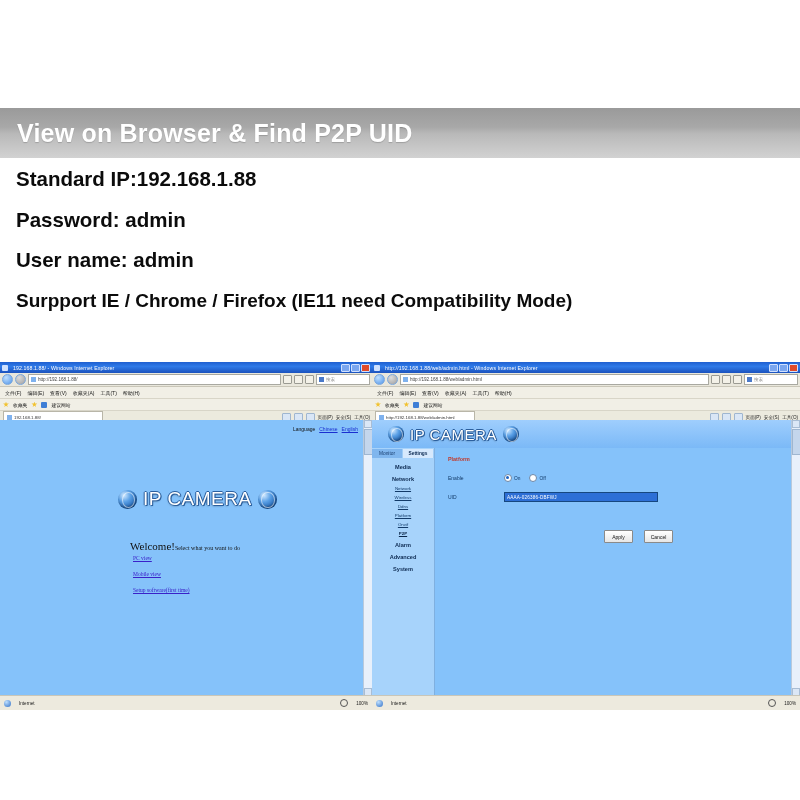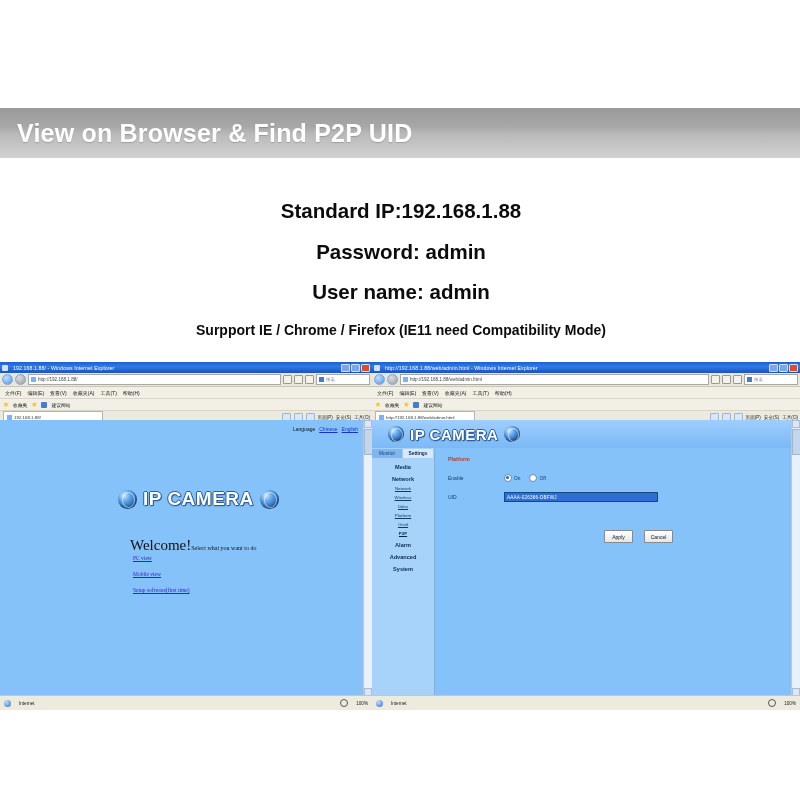--- a/index.html
+++ b/index.html
@@ -15,26 +15,26 @@
     background:linear-gradient(to bottom,#9a9a9a 0%,#a8a8a8 38%,#b9b9b9 52%,#d2d2d2 100%);
     display:flex;align-items:center;
   }
   .header-title{
     color:#ffffff;font-size:25px;font-weight:bold;letter-spacing:.2px;
     padding-left:17px;text-shadow:0 1px 1px rgba(0,0,0,.18);
     font-family:"Liberation Sans", sans-serif;
   }
 
   
-  .info-block{position:absolute;left:16px;top:201px;width:770px;text-align:center;}
+  .info-block{position:absolute;left:16px;top:169px;width:770px;}
   .info-line{
     font-size:20.5px;font-weight:bold;color:#0b0b0b;line-height:1;
     margin-bottom:20px;white-space:nowrap;
   }
-  .info-line.last{font-size:14px;}
+  .info-line.last{font-size:19px;}
 
   
   .shots{
     position:absolute;left:0;top:362px;width:800px;height:348px;
     background:#ffffff;overflow:hidden;
   }
   .win{position:absolute;top:0;height:348px;overflow:hidden;background:#fff;}
   .win-left{left:0;width:372px;}
   .win-right{left:372px;width:428px;}
 
@@ -136,28 +136,28 @@
   .globe-ic{
     width:19px;height:19px;border-radius:50%;
     background:radial-gradient(circle at 32% 28%,#cfe8ff 0%,#5aa0e6 35%,#1d5fae 75%,#0b3a74 100%);
     box-shadow:inset -1px -2px 3px rgba(0,0,0,.35);position:relative;flex:0 0 auto;
   }
   .globe-ic::after{
     content:"";position:absolute;left:20%;top:12%;width:60%;height:76%;
     border-radius:50%;border:1px solid rgba(255,255,255,.55);
   }
   .cam-text{
-    font-size:19px;font-weight:bold;color:#ffffff;letter-spacing:.5px;
+    font-size:19px;font-weight:normal;color:#ffffff;letter-spacing:.5px;
     text-shadow:1px 1px 0 #2b5f9e, -1px 0 0 #2b5f9e, 0 -1px 0 #2b5f9e, 1px 0 0 #2b5f9e, 0 1px 2px rgba(0,0,0,.45);
     font-family:"Liberation Sans",sans-serif;white-space:nowrap;
   }
 
   .left-logo-wrap{position:absolute;left:118px;top:68px;}
   .welcome{position:absolute;left:130px;top:116px;white-space:nowrap;}
-  .welcome .w1{font-family:"Liberation Serif",serif;font-size:15px;color:#111;}
+  .welcome .w1{font-family:"Liberation Serif",serif;font-size:11px;color:#111;}
   .welcome .w2{font-family:"Liberation Serif",serif;font-size:6px;color:#111;}
   .leftlinks{position:absolute;left:133px;top:135px;}
   .leftlinks a{
     display:block;font-size:5.5px;color:#3a21c9;text-decoration:underline;
     margin-bottom:10px;font-family:"Liberation Serif",serif;white-space:nowrap;
   }
 
   
   .admin-head{
     position:absolute;left:0;right:8px;top:0;height:28px;

